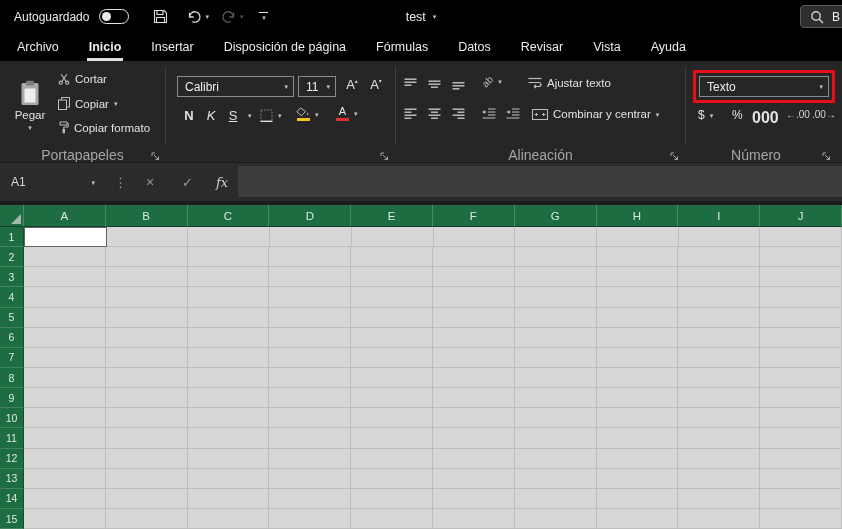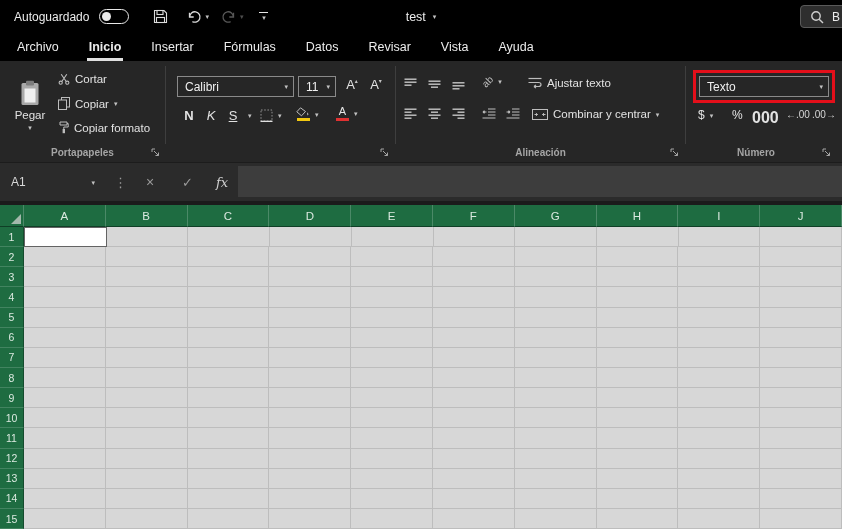--- a/index.html
+++ b/index.html
@@ -56,21 +56,21 @@
   .bold { font-weight:bold; }
   .ital { font-style:italic; }
   .undl { text-decoration:underline; }
   .tiny-arrow { font-size:6px; color:#c4c4c4; vertical-align:top; }
   .colorbar { display:block; width:13px; height:3px; margin-top:1px; }
   .stack { display:flex; flex-direction:column; align-items:center; line-height:1; }
   .orient { display:inline-block; transform:rotate(-45deg); color:#bdbdbd; font-size:10px; }
   .numglyph { font-size:12px; color:#e2e2e2; }
   .dec { font-size:10px; color:#d6d6d6; letter-spacing:0; }
   .grp-labels { position:absolute; bottom:0; left:0; height:16px; width:100%;
-                font-size:10px; color:#a5a5a5;font-weight:bold; }
+                font-size:14px; color:#a5a5a5; }
   .glabel { position:absolute; top:1px; text-align:center; }
   .launcher { position:absolute; top:2px; width:11px; height:11px; }
 
   
   #formulabar { position:absolute; top:162px; left:0; width:100%; height:39px;
                 background:#2b2b2b; border-top:1px solid #1c1c1c; color:#d9d9d9; }
   #namebox { position:absolute; left:0; top:0; bottom:0; width:104px; display:flex;
              align-items:center; justify-content:space-between; padding:0 9px 0 11px;
              font-size:12px; }
   .fb-ico { position:absolute; top:0; bottom:0; display:flex; align-items:center;
@@ -149,20 +149,21 @@
           <path d="M9.2 9.2 L13 13"></path>
         </svg>
       <span>B</span>
     </div>
   </header>
 
   <nav id="tabrow">
     <div class="tab">Archivo</div>
     <div class="tab active">Inicio</div>
     <div class="tab">Insertar</div>
+    <div class="tab">Disposición de página</div>
     <div class="tab">Fórmulas</div>
     <div class="tab">Datos</div>
     <div class="tab">Revisar</div>
     <div class="tab">Vista</div>
     <div class="tab">Ayuda</div>
   </nav>
 
   <section id="ribbon">
     <div class="vsep" style="left:165px"></div>
     <div class="vsep" style="left:395px"></div>

